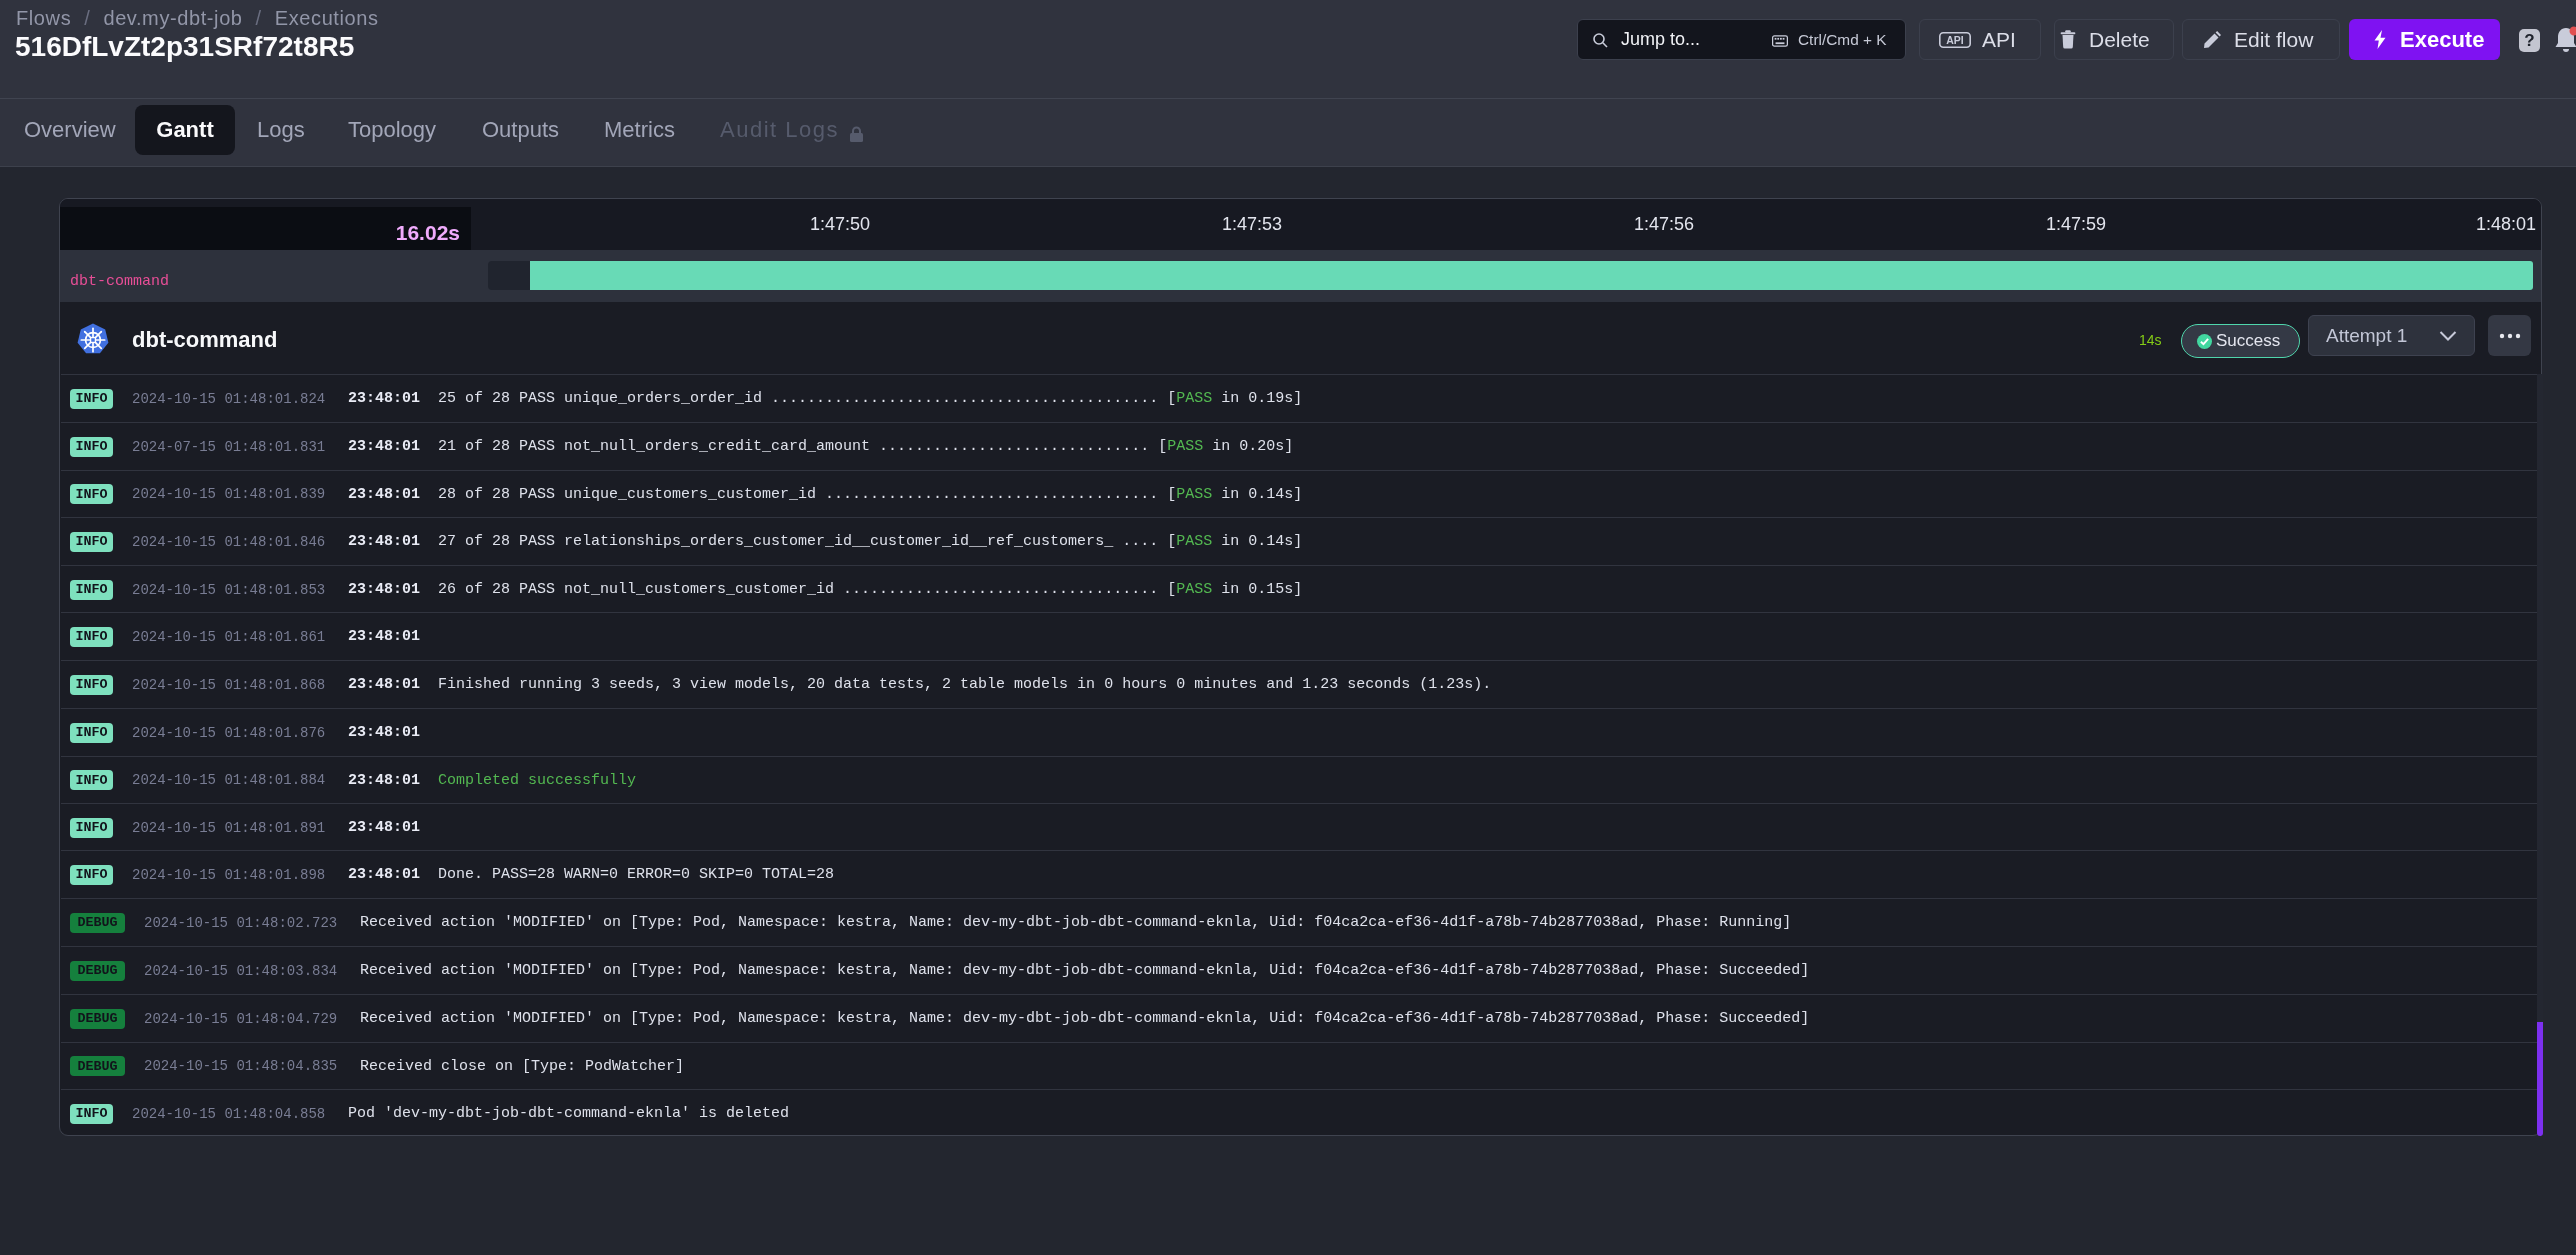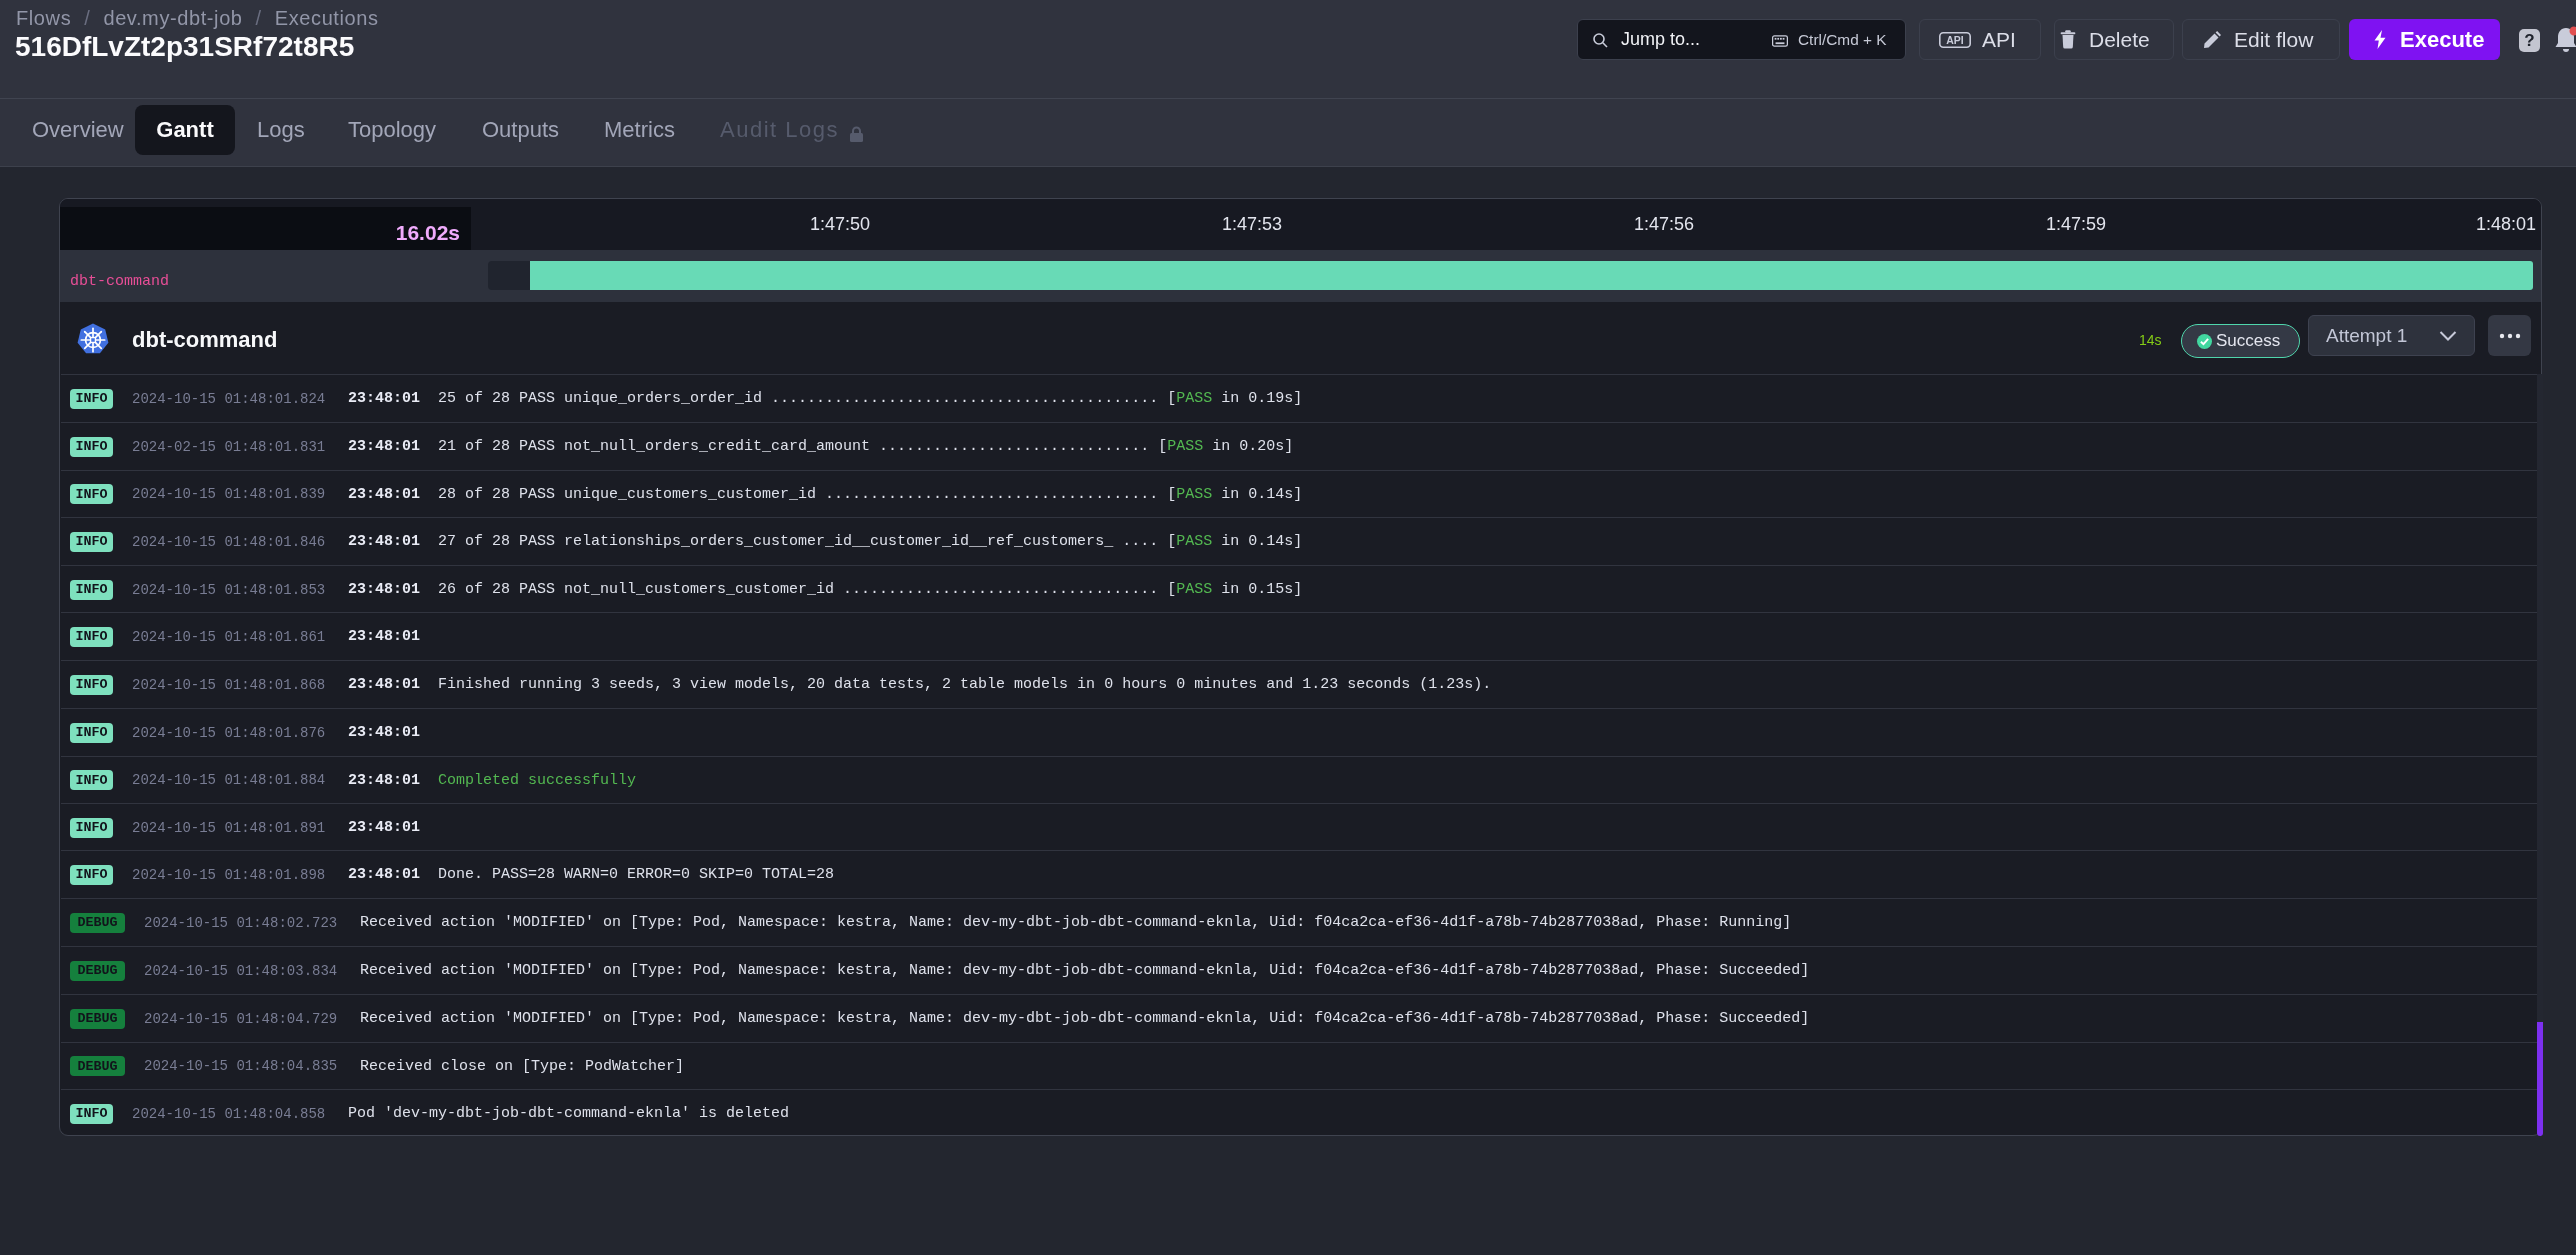--- a/index.html
+++ b/index.html
@@ -134,21 +134,21 @@
 
     <div id="helpbox" class="abs">?</div>
     <svg class="abs" style="left:2553px; top:26px;" width="26" height="30" viewBox="0 0 26 30">
       <path d="M13 2 C8 2 5 6 5 11 L5 17 L2.5 21 L23.5 21 L21 17 L21 11 C21 6 18 2 13 2 Z" fill="#C9CCDA"></path>
       <path d="M10 23 a3 3 0 0 0 6 0 Z" fill="#C9CCDA"></path>
       <circle cx="21" cy="5" r="4.5" fill="#E25050"></circle>
     </svg>
   </div>
 
   <div id="tabrow" class="abs">
-    <div class="tab" style="left:32px;">Overview</div>
+    <div class="tab" style="left:24px;">Overview</div>
     <div id="tab-active">Gantt</div>
     <div class="tab" style="left:257px;">Logs</div>
     <div class="tab" style="left:348px;">Topology</div>
     <div class="tab" style="left:482px;">Outputs</div>
     <div class="tab" style="left:604px;">Metrics</div>
     <div class="tab" style="left:720px; color:#565B6C; letter-spacing:1.5px;">Audit Logs</div>
     <svg class="tab" style="left:849px; top:27px; height:16px;" width="15" height="16" viewBox="0 0 15 16">
       <rect x="1" y="7" width="13" height="9" rx="1.5" fill="#565B6C"></rect>
       <path d="M4 7 V5 a3.5 3.5 0 0 1 7 0 V7" fill="none" stroke="#565B6C" stroke-width="2"></path>
     </svg>
@@ -204,21 +204,21 @@
       </div>
     </div>
     <div id="logs">
       <div class="lrow" style="top:175px; height:48px;">
         <div class="badge b-info">INFO</div>
         <div class="lts">2024-10-15 01:48:01.824</div>
         <div class="lmsg"><b>23:48:01</b>  25 of 28 PASS unique_orders_order_id ........................................... [<span class="grn">PASS</span> in 0.19s]</div>
       </div>
       <div class="lrow" style="top:223px; height:48px;">
         <div class="badge b-info">INFO</div>
-        <div class="lts">2024-02-15 01:48:01.831</div>
+        <div class="lts">2024-07-15 01:48:01.831</div>
         <div class="lmsg"><b>23:48:01</b>  21 of 28 PASS not_null_orders_credit_card_amount .............................. [<span class="grn">PASS</span> in 0.20s]</div>
       </div>
       <div class="lrow" style="top:271px; height:47px;">
         <div class="badge b-info">INFO</div>
         <div class="lts">2024-10-15 01:48:01.839</div>
         <div class="lmsg"><b>23:48:01</b>  28 of 28 PASS unique_customers_customer_id ..................................... [<span class="grn">PASS</span> in 0.14s]</div>
       </div>
       <div class="lrow" style="top:318px; height:48px;">
         <div class="badge b-info">INFO</div>
         <div class="lts">2024-10-15 01:48:01.846</div>

